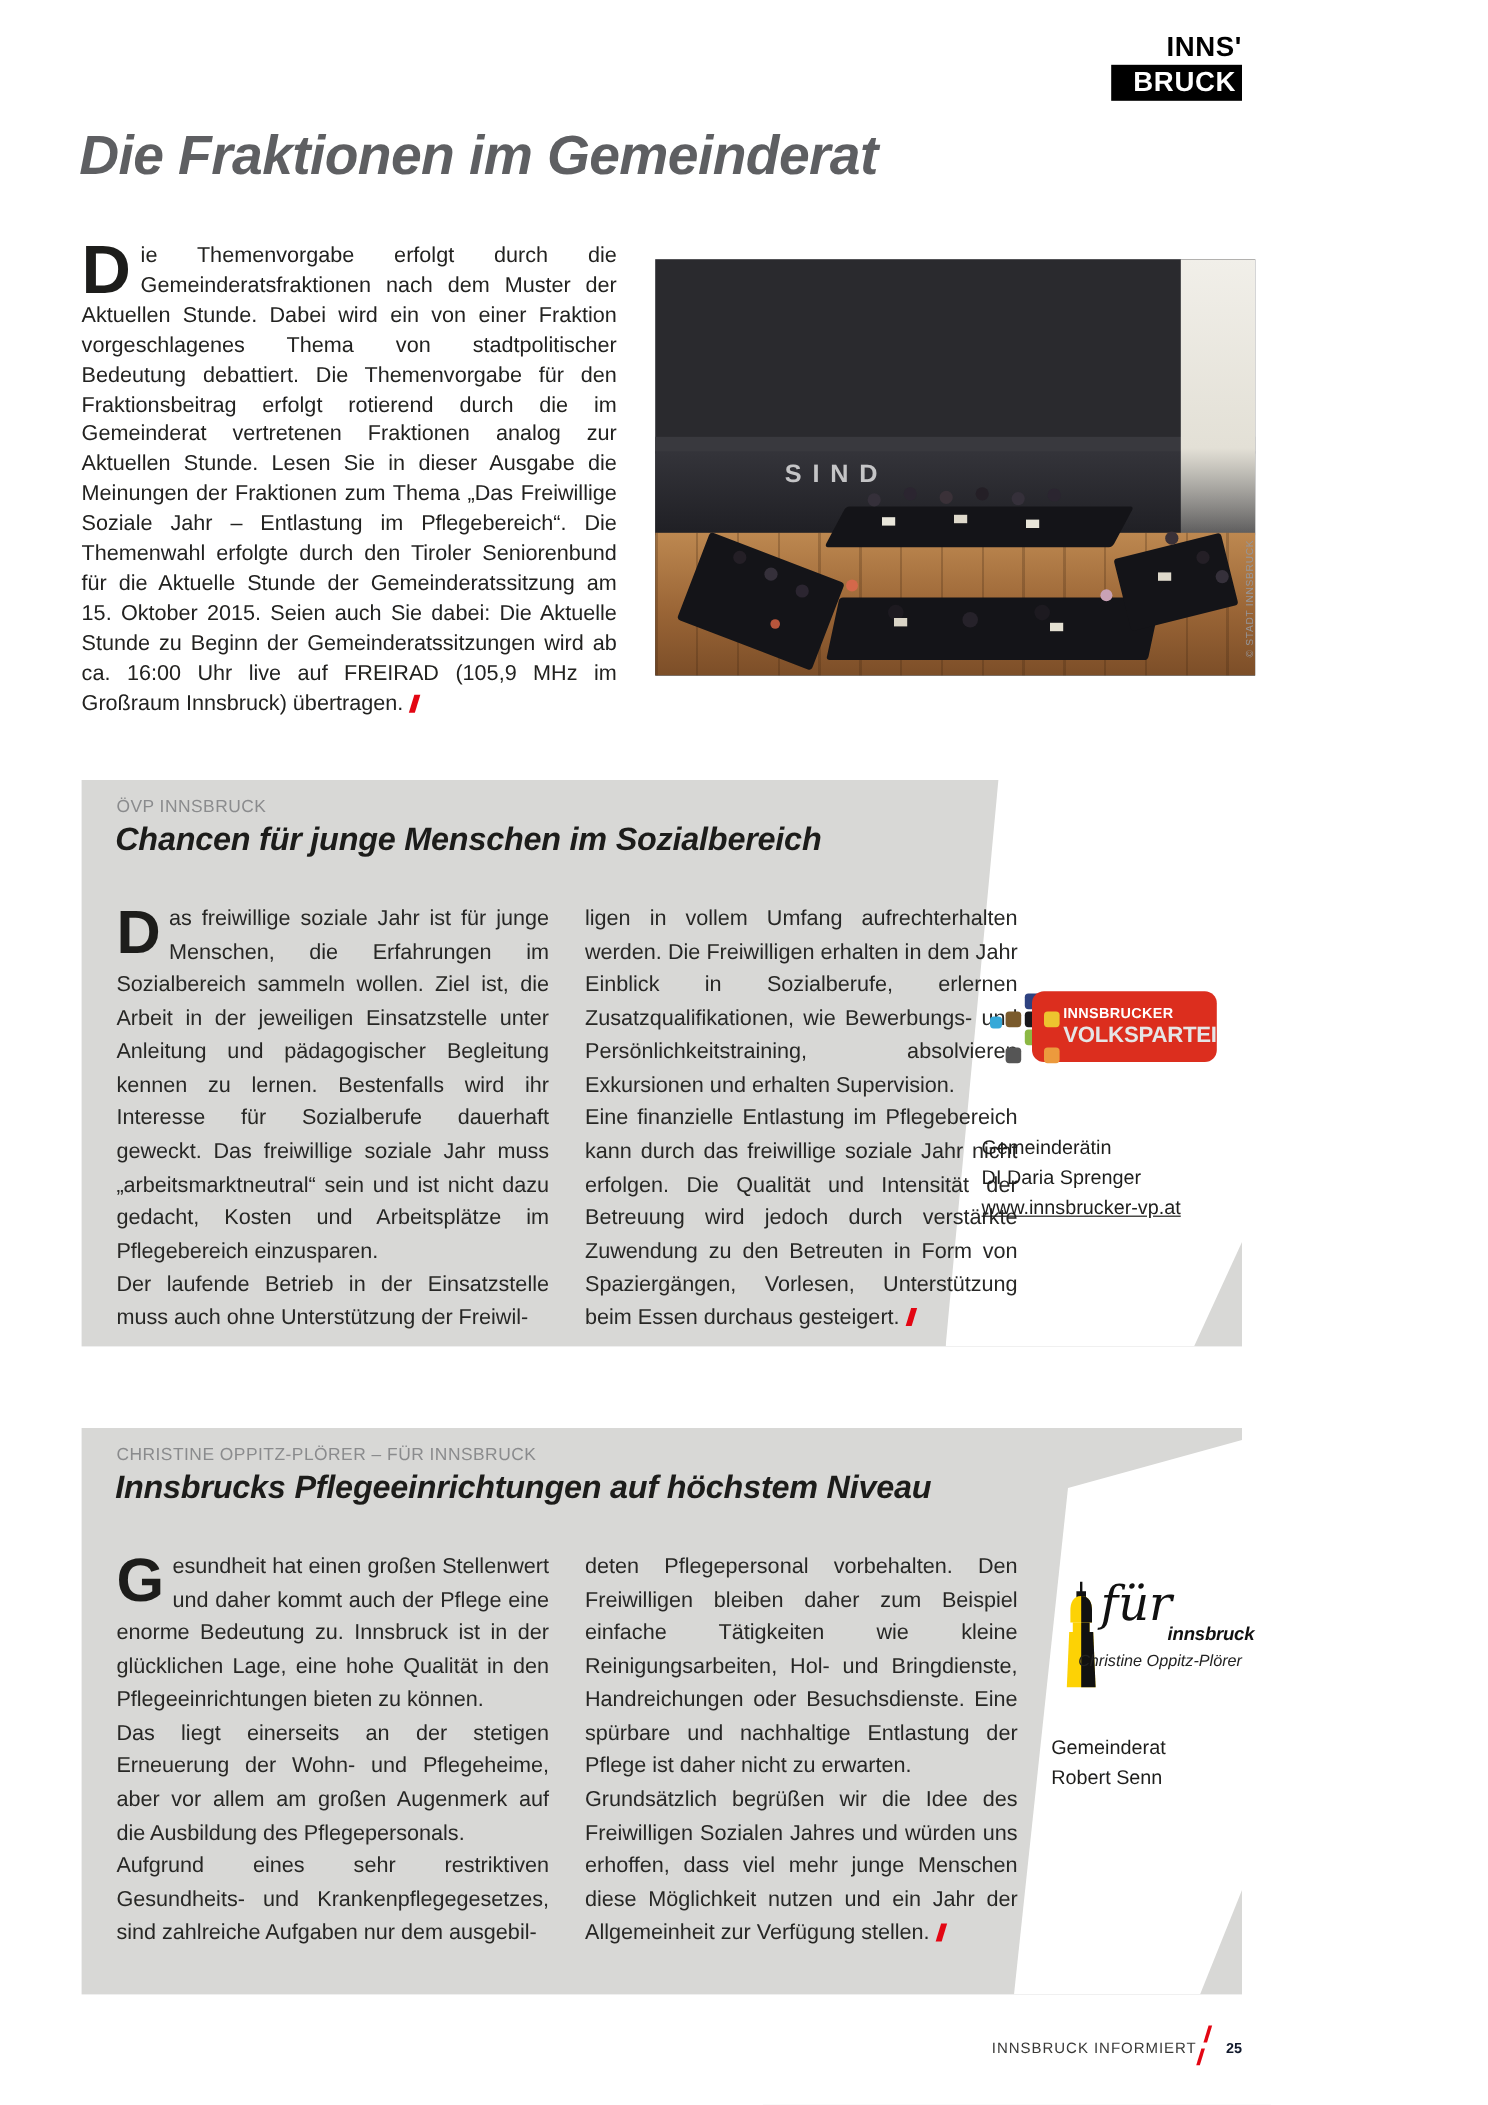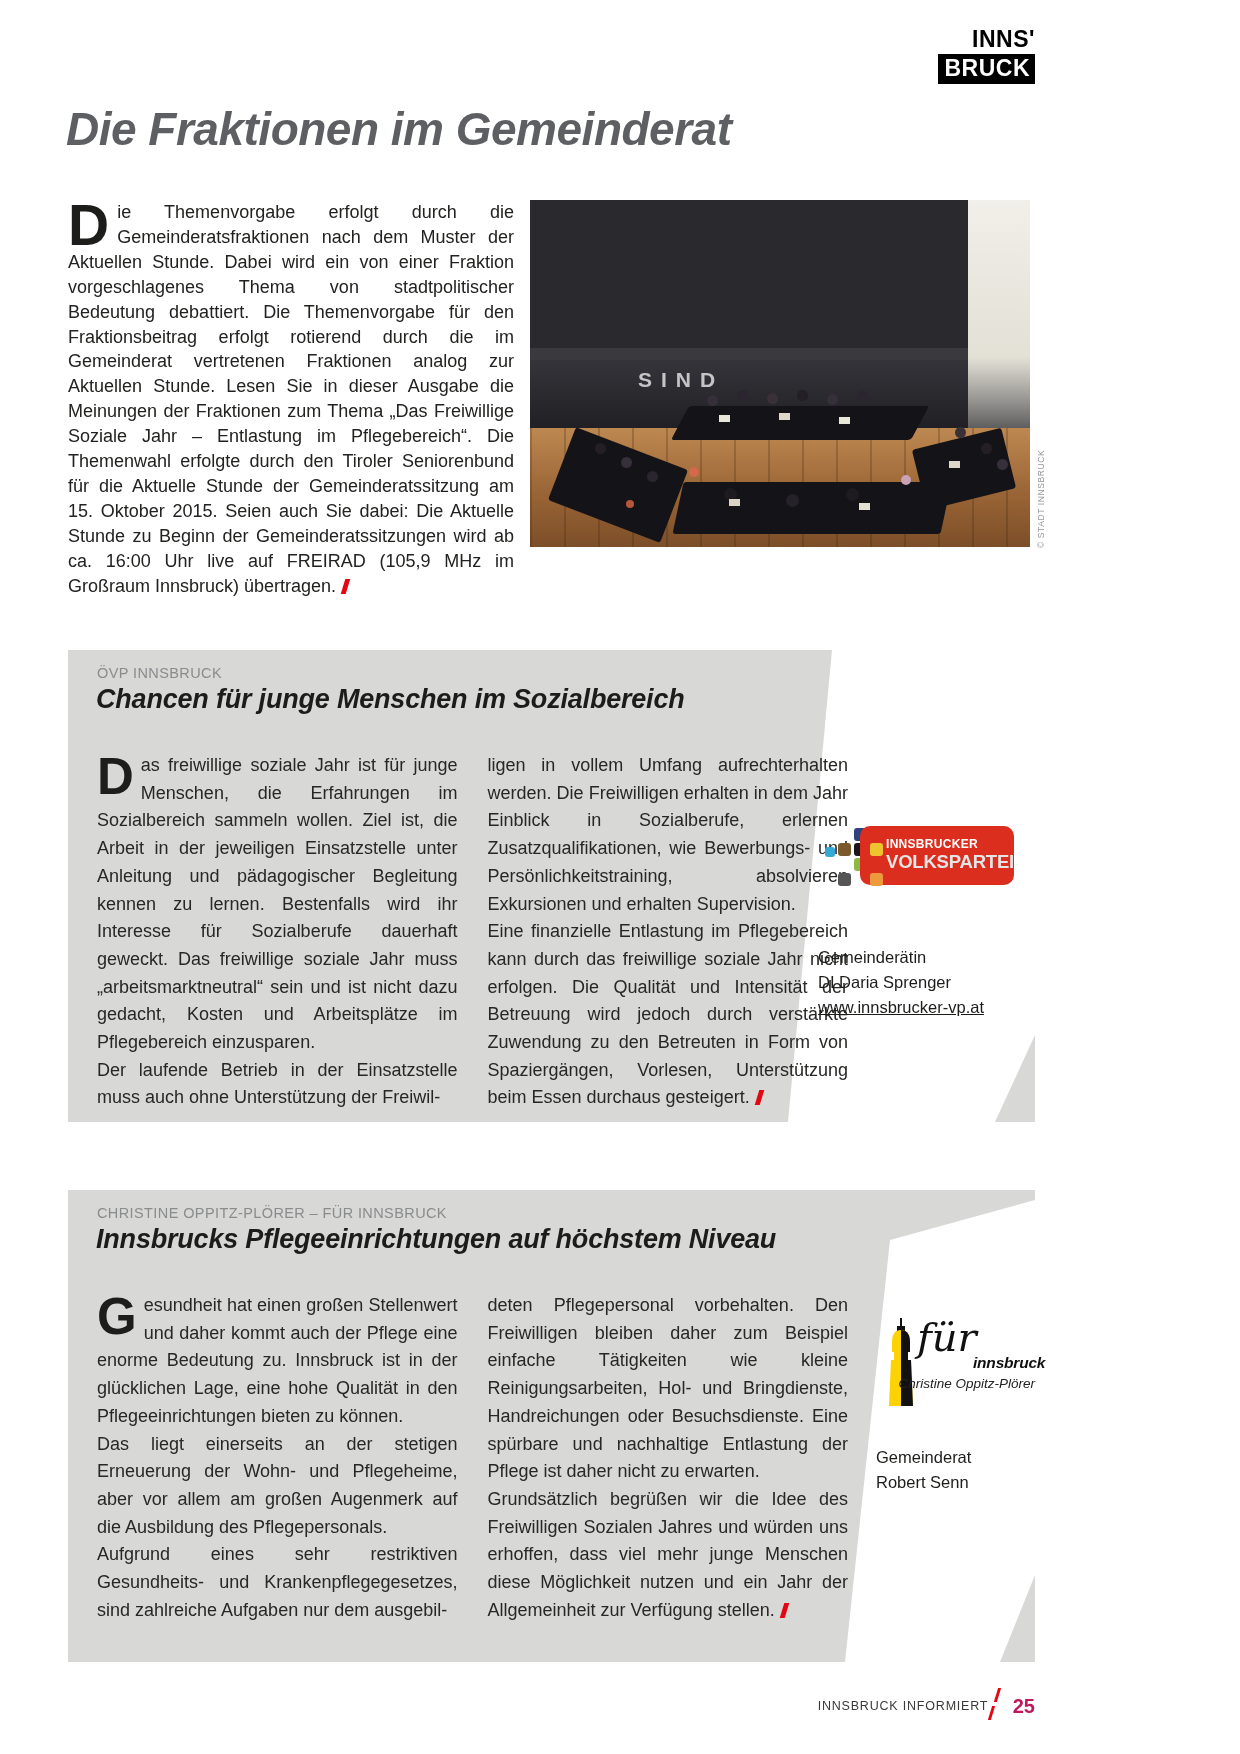--- a/index.html
+++ b/index.html
@@ -4,21 +4,21 @@
 <style>
   html,body{margin:0;padding:0;background:#f0f0f0;}
   .page{
     position:relative;width:1240px;height:1754px;margin:0 auto;background:#ffffff;
     font-family:"Liberation Sans",sans-serif;color:#262624;overflow:hidden;
   }
   
   .masthead{position:absolute;top:26px;right:205px;text-align:right;line-height:1;}
   .mh1{font-size:23px;font-weight:800;letter-spacing:.5px;color:#000;padding:2px 0;}
   .mh2{display:inline-block;background:#000;color:#fff;font-size:23px;font-weight:800;
-       letter-spacing:.5px;padding:3px 5px 4px 6px;margin-top:1px;}
+       letter-spacing:.5px;padding:3px 5px 4px 18px;margin-top:1px;}
   
   .page-title{position:absolute;left:66px;top:104px;margin:0;font-size:46px;line-height:1.1;
     font-style:italic;font-weight:800;color:#5e5f62;letter-spacing:-.5px;}
   .intro{position:absolute;left:68px;top:200px;width:446px;font-size:18px;line-height:24.9px;
     text-align:justify;color:#222220;}
   .dropcap{float:left;font-size:57px;line-height:44px;font-weight:800;color:#1d1d1b;
     margin:3px 8px 0 0;}
   .endmark{display:inline-block;width:5px;height:15px;background:#e30613;
     transform:skewX(-17deg);margin-left:7px;vertical-align:-2px;}
   
@@ -105,39 +105,39 @@
     font-style:italic;color:#111;letter-spacing:-.2px;text-align:center;}
   .fi-person{position:absolute;right:0;top:58px;font-size:13.5px;font-style:italic;
     color:#222;white-space:nowrap;}
   
   .page-footer{position:absolute;right:205px;top:1688px;display:flex;align-items:center;
     gap:8px;}
   .foot-label{font-size:12.5px;letter-spacing:.8px;color:#3a3a38;}
   .fslash{display:inline-block;width:3px;height:14px;background:#e30613;
     transform:skewX(-17deg);margin-right:2px;}
   .fslash + .fslash{margin-left:-6px;}
-  .pageno{font-size:20px;font-weight:800;color:#be185d;text-align:right;}
+  .pageno{font-size:12px;font-weight:800;color:#0f172a;text-align:right;}
 </style>
 </head>
 <body>
 
 <div class="page">
 
   <header class="masthead">
     <div class="mh1">INNS'</div>
     <div class="mh2">BRUCK</div>
   </header>
 
   <h1 class="page-title">Die Fraktionen im Gemeinderat</h1>
 
   <div class="intro">
     <span class="dropcap">D</span><span>ie Themenvorgabe erfolgt durch die Gemeinderatsfraktionen nach dem Muster der Aktuellen Stunde. Dabei wird ein von einer Fraktion vorgeschlagenes Thema von stadtpolitischer Bedeutung debattiert. Die Themenvorgabe für den Fraktionsbeitrag erfolgt rotierend durch die im Gemeinderat vertretenen Fraktionen analog zur Aktuellen Stunde. Lesen Sie in dieser Ausgabe die Meinungen der Fraktionen zum Thema „Das Freiwillige Soziale Jahr – Entlastung im Pflegebereich“. Die Themenwahl erfolgte durch den Tiroler Seniorenbund für die Aktuelle Stunde der Gemeinderatssitzung am 15. Oktober 2015. Seien auch Sie dabei: Die Aktuelle Stunde zu Beginn der Gemeinderatssitzungen wird ab ca. 16:00 Uhr live auf FREIRAD (105,9 MHz im Großraum Innsbruck) übertragen.</span><span class="endmark"></span>
   </div>
 
-  <figure class="photo" style="margin:0;">
+  <figure class="photo" style="margin:16px;">
     <div class="ph-ceiling"></div>
     <div class="ph-beam"></div>
     <div class="ph-wall"></div>
     <div class="ph-walltext">SIND</div>
     <div class="ph-window"></div>
     <div class="ph-floor"></div>
     <div class="ph-table t-back"></div>
     <div class="ph-table t-left"></div>
     <div class="ph-table t-front"></div>
     <div class="ph-table t-right"></div>

